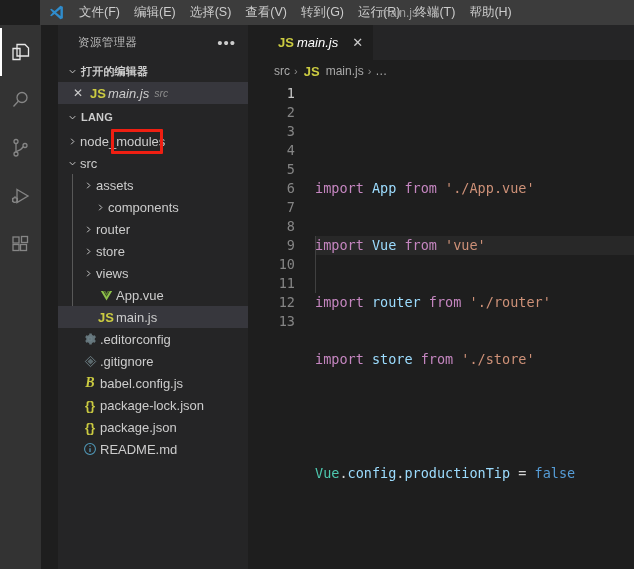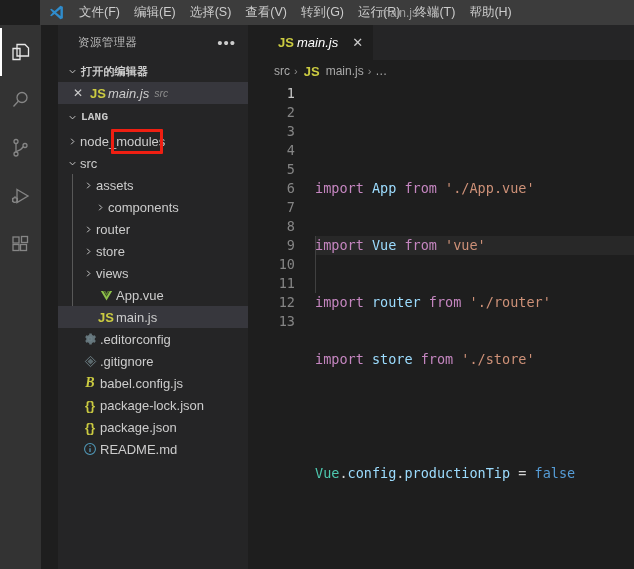--- a/index.html
+++ b/index.html
@@ -109,21 +109,21 @@
     height: 22px;
     display: flex; align-items: center;
     font-size: 11px; font-weight: bold;
     color: #cccccc;
     padding-left: 6px;
     cursor: pointer;
     letter-spacing: .2px;
     user-select: none;
   }
   .section-header .twisty { width: 14px; display:flex; align-items:center; justify-content:center; }
-  .section-header .sec-label { padding-left: 1px; font-family: Liberation Mono, monospace; }
+  .section-header .sec-label { padding-left: 1px; }
 
   .tree-row {
     height: 22px;
     display: flex; align-items: center;
     font-size: 13px;
     color: #cccccc;
     cursor: pointer;
     white-space: nowrap;
     position: relative;
     user-select: none;

